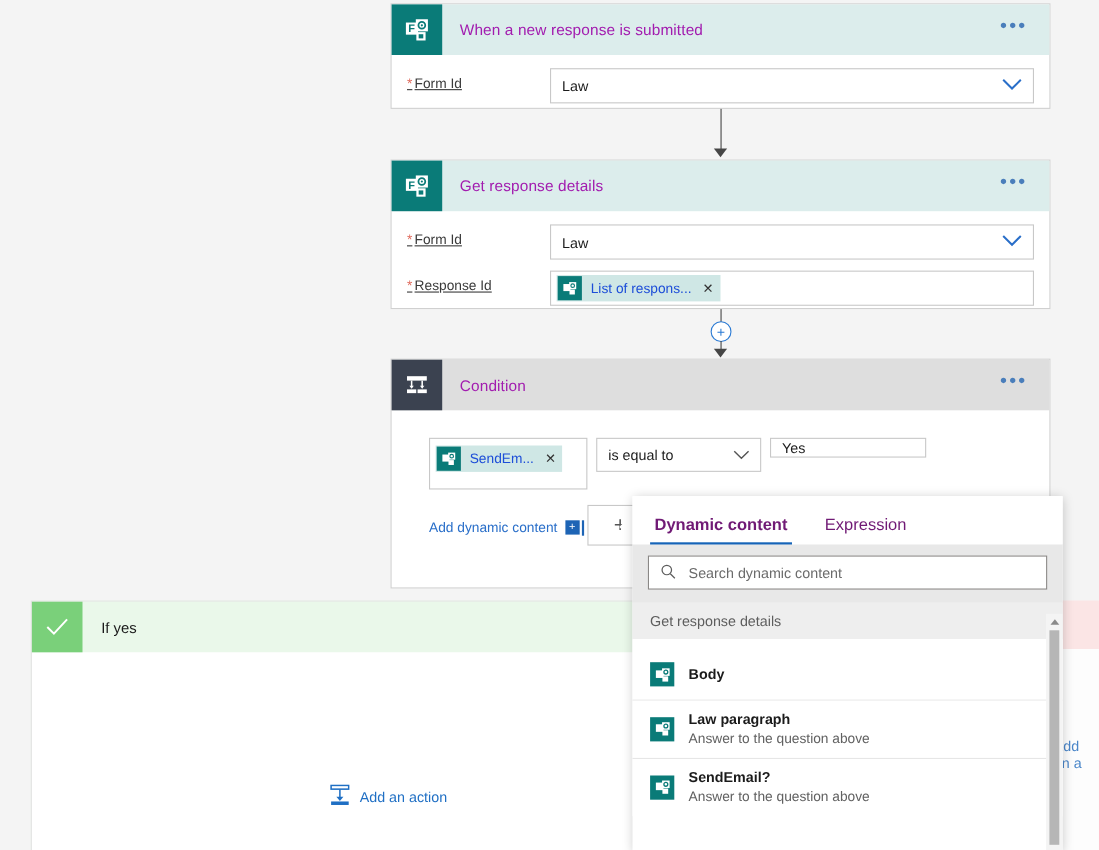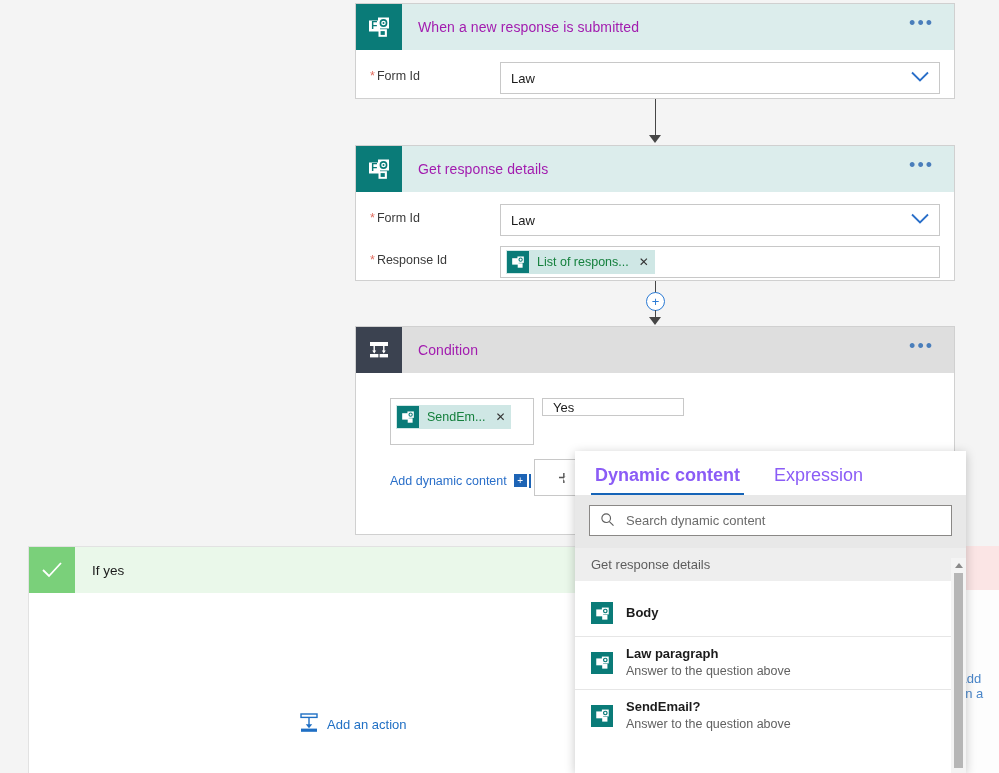--- a/index.html
+++ b/index.html
@@ -18,32 +18,32 @@
   .card-head.teal{background:#dcedec;}
   .card-head.gray{background:#dedede;}
   .head-icon{width:46px;height:46px;flex:0 0 46px;display:flex;align-items:center;justify-content:center;}
   .head-icon.teal{background:#0a7b78;}
   .head-icon.dark{background:#3b4250;}
   .head-title{flex:1 1 auto;padding-left:16px;font-size:14px;color:#a21caf;letter-spacing:.1px;}
   .head-ellipsis{flex:0 0 auto;padding:0 20px 8px 0;color:#4a7ebb;font-size:18px;letter-spacing:2px;line-height:10px;cursor:pointer;}
 
   .card-body{padding:12px 14px 16px 14px;}
   .field-row{display:flex;align-items:flex-start;margin-bottom:10px;}
-  .field-label{width:130px;flex:0 0 130px;padding-top:7px;font-size:12.5px;color:#3a3a3a;}
+  .field-label{width:130px;flex:0 0 130px;padding-top:7px;font-size:12.5px;color:#3a3a3a;text-decoration:underline;}
   .req{color:#e06c5e;margin-right:2px;}
   .field-ctl{flex:1 1 auto;position:relative;}
   .input-box{border:1px solid #c8c8c8;background:#fff;height:30px;display:flex;align-items:center;
              padding:0 10px;font-size:13px;color:#1b1b1b;box-sizing:border-box;}
   .input-box.tall{height:32px;}
   .chev{position:absolute;right:10px;top:50%;transform:translateY(-50%);pointer-events:none;}
 
   
   .token{display:inline-flex;align-items:center;background:#cfe7e5;height:24px;padding-right:6px;}
   .token-ico{width:22px;height:22px;flex:0 0 22px;background:#0a7b78;display:flex;align-items:center;justify-content:center;margin:1px 8px 1px 1px;}
-  .token-txt{font-size:12.5px;color:#15803d;white-space:nowrap;}
+  .token-txt{font-size:12.5px;color:#1d4ed8;white-space:nowrap;}
   .token-x{margin-left:10px;color:#333;font-size:12px;cursor:pointer;}
 
   
   .conn{position:absolute;background:#464646;width:1px;}
   .arrowhead{position:absolute;width:0;height:0;border-left:6px solid transparent;border-right:6px solid transparent;border-top:8px solid #464646;}
   .plusnode{position:absolute;width:17px;height:17px;border-radius:50%;border:1px solid #2a7ad4;background:#fff;
             display:flex;align-items:center;justify-content:center;color:#2a7ad4;font-size:13px;line-height:1;cursor:pointer;}
 
   
   .cond-row{display:flex;align-items:flex-start;gap:8px;}
@@ -73,21 +73,21 @@
   
   .sel-card{position:absolute;background:#d2e7f8;border-left:4px solid #0b6cb5;display:flex;align-items:center;box-sizing:border-box;}
   .sel-ico{width:46px;height:46px;flex:0 0 46px;background:#0f6cbd;display:flex;align-items:center;justify-content:center;}
   .sel-title{padding-left:18px;font-size:14px;color:#1b1b1b;}
 
   .addaction{position:absolute;display:inline-flex;align-items:center;gap:9px;color:#1f6fc4;font-size:13px;cursor:pointer;}
 
   
   .flyout{position:absolute;background:#ffffff;box-shadow:0 2px 10px rgba(0,0,0,.22);box-sizing:border-box;}
   .fly-tabs{display:flex;align-items:flex-end;height:44px;padding:0 16px;background:#fff;}
-  .fly-tab{font-size:18px;color:#8b5cf6;padding:0 4px 9px 4px;margin-right:26px;cursor:pointer;position:relative;}
+  .fly-tab{font-size:15px;color:#701a75;padding:0 4px 9px 4px;margin-right:26px;cursor:pointer;position:relative;}
   .fly-tab.active{font-weight:bold;}
   .fly-tab.active:after{content:"";position:absolute;left:0;right:0;bottom:0;height:2.5px;background:#1664b8;}
   .fly-search-wrap{background:#e8e8e8;padding:10px 14px 12px 14px;}
   .fly-search{display:flex;align-items:center;height:31px;background:#fff;border:1px solid #8a8886;padding:0 10px;box-sizing:border-box;}
   .fly-search .ph{margin-left:11px;color:#6b6b6b;font-size:13px;}
   .fly-group{background:#eeeeee;padding:9px 16px;font-size:13px;color:#5d5d5d;}
   .fly-list{position:relative;}
   .fly-item{display:flex;align-items:center;padding:9px 16px 9px 16px;border-bottom:1px solid #e6e6e6;background:#fff;cursor:pointer;}
   .fly-item:first-child{border-top:none;}
   .fly-ico{width:22px;height:22px;flex:0 0 22px;background:#0a7b78;display:flex;align-items:center;justify-content:center;margin-right:13px;}
@@ -225,20 +225,28 @@
                 <rect x="2" y="5.5" width="11" height="11" fill="#ffffff"></rect>
                 <rect x="11" y="2.5" width="11" height="11" fill="#ffffff"></rect>
                 <circle cx="16.5" cy="8" r="2.8" fill="none" stroke="#0a7b78" stroke-width="1.8"></circle>
                 <rect x="11.5" y="14.2" width="8.4" height="7.6" fill="#ffffff"></rect>
               </svg>
             </span>
             <span class="token-txt">SendEm...</span>
             <span class="token-x">✕</span>
           </span>
         </div>
+        <div class="cond-op">
+          <div class="input-box" style="height:31px;">is equal to</div>
+          <span class="chev">
+            <svg width="16" height="10" viewBox="0 0 16 10">
+                <polyline points="1.5,1.8 8,8 14.5,1.8" fill="none" stroke="#555" stroke-width="1.3"></polyline>
+              </svg>
+          </span>
+        </div>
         <div class="cond-val">
           <div class="input-box" style="height:18px;">Yes</div>
         </div>
       </div>
       <div class="adc">
         <span>Add dynamic content</span>
         <span class="adc-badge">+</span>
           <span class="adc-badge-bar"></span>
       </div>
       <div class="addbtn">

